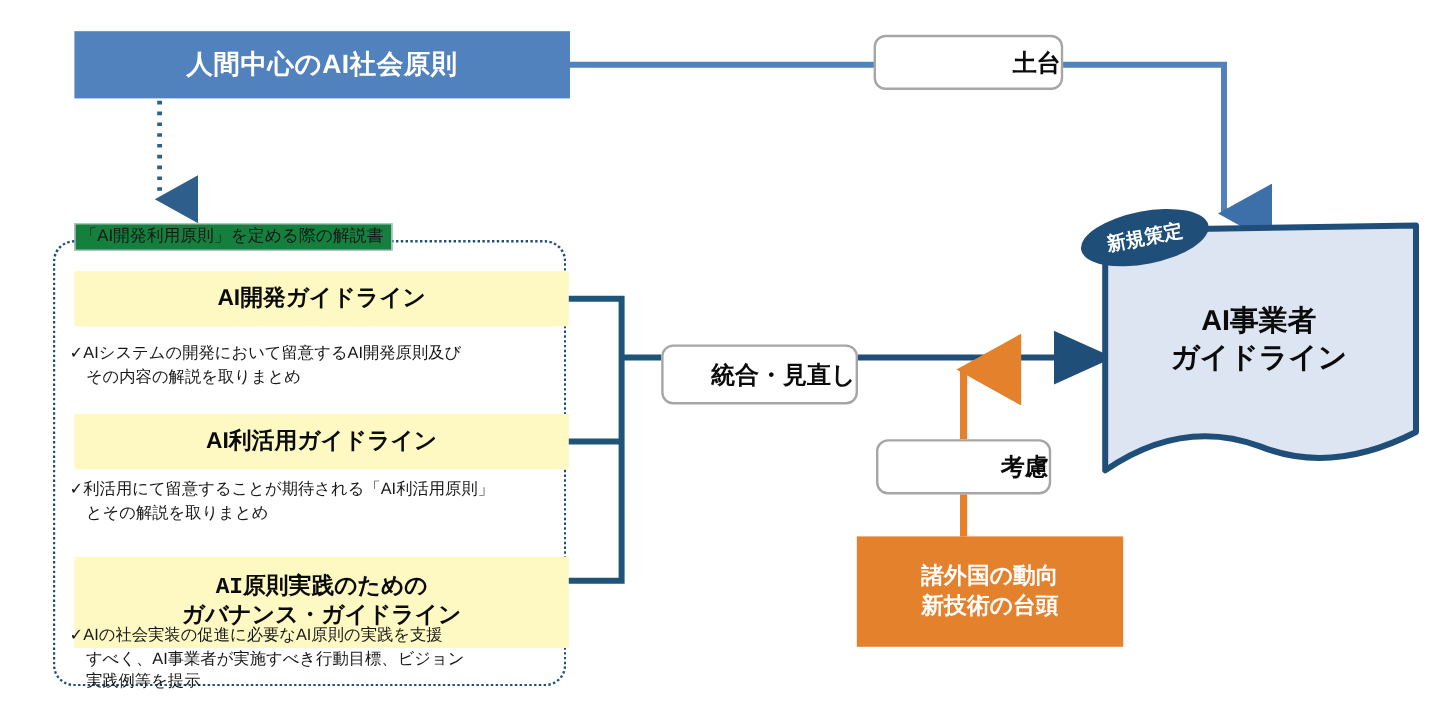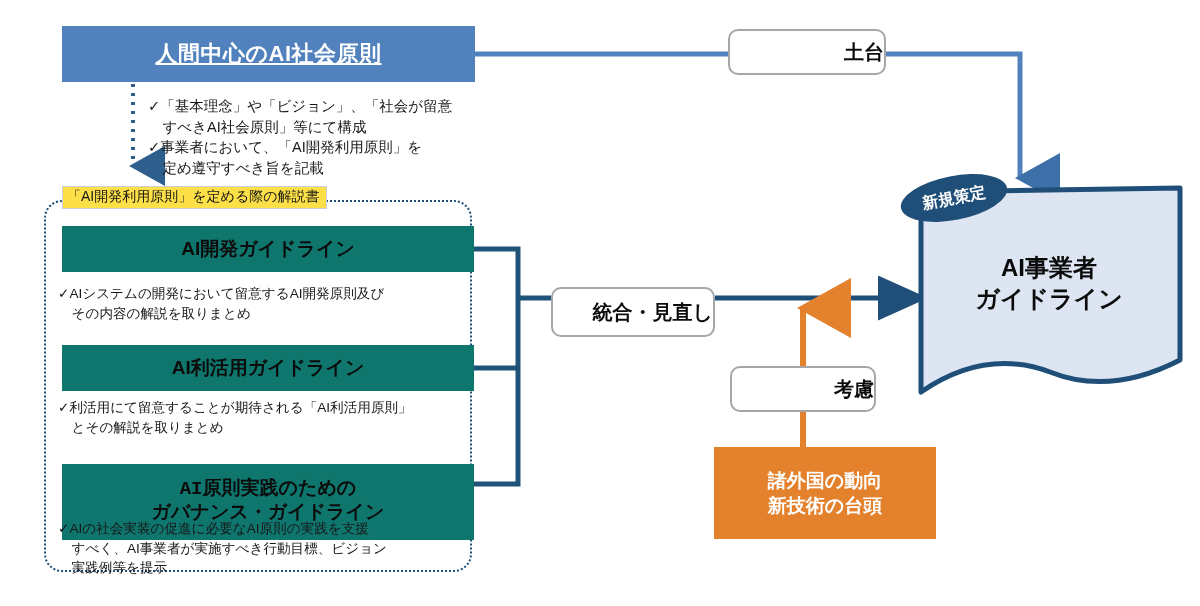--- a/index.html
+++ b/index.html
@@ -25,21 +25,20 @@
     left: 62px; top: 26px;
     width: 413px; height: 56px;
     background: #5182BD;
     display: flex;
     align-items: center;
     justify-content: center;
     color: #ffffff;
     font-weight: bold;
     font-size: 22px;
     letter-spacing: 0.5px;
-    text-decoration: underline;
   }
 
   
   #top-bullets {
     left: 148px; top: 96px;
     width: 330px;
     font-size: 14.5px;
     line-height: 1.42;
     color: #171717;
   }
@@ -51,31 +50,31 @@
   
   #dotted-container {
     left: 44px; top: 200px;
     width: 428px; height: 372px;
     border: 2.5px dotted #1F4E79;
     border-radius: 18px;
     box-sizing: border-box;
   }
   #dotted-label {
     left: 62px; top: 186px;
-    background: #fde047;
+    background: #15803d;
     padding: 1px 6px 2px 4px;
     font-size: 14px;
     color: #171717;
     border: 1px solid #C8CFDA;
     white-space: nowrap;
   }
 
   
   .gl-card {
-    background: #0f766e;
+    background: #fef9c3;
     display: flex;
     align-items: center;
     justify-content: center;
     text-align: center;
     font-weight: bold;
     font-size: 19px;
     color: #0B0B0B;
     line-height: 1.25;
     left: 62px;
     width: 412px;
@@ -213,26 +212,20 @@
 
     <g>
       <path d="M921,192 L1180,188 L1180,360 Q1110,396 1050,372 Q985,348 921,392 Z" fill="#DCE5F1" stroke="#1F4E79" stroke-width="5" stroke-linejoin="round"></path>
     </g>
   </svg>
 
   <div class="abs" id="top-principle-box">
     <span>人間中心のAI社会原則</span>
   </div>
 
-  <div class="abs" id="top-bullets">
-    <div class="bullet-line">✓「基本理念」や「ビジョン」、「社会が留意</div>
-    <div class="bullet-line">　すべきAI社会原則」等にて構成</div>
-    <div class="bullet-line">✓事業者において、「AI開発利用原則」を</div>
-    <div class="bullet-line">　定め遵守すべき旨を記載</div>
-  </div>
 
   <div class="abs" id="dotted-container"></div>
   <div class="abs" id="dotted-label">「AI開発利用原則」を定める際の解説書</div>
 
   <div class="abs gl-card" id="gl-card-1">
     <span>AI開発ガイドライン</span>
   </div>
   <div class="abs gl-desc" id="gl-desc-1">
     <div>✓AIシステムの開発において留意するAI開発原則及び</div>
     <div>　その内容の解説を取りまとめ</div>

